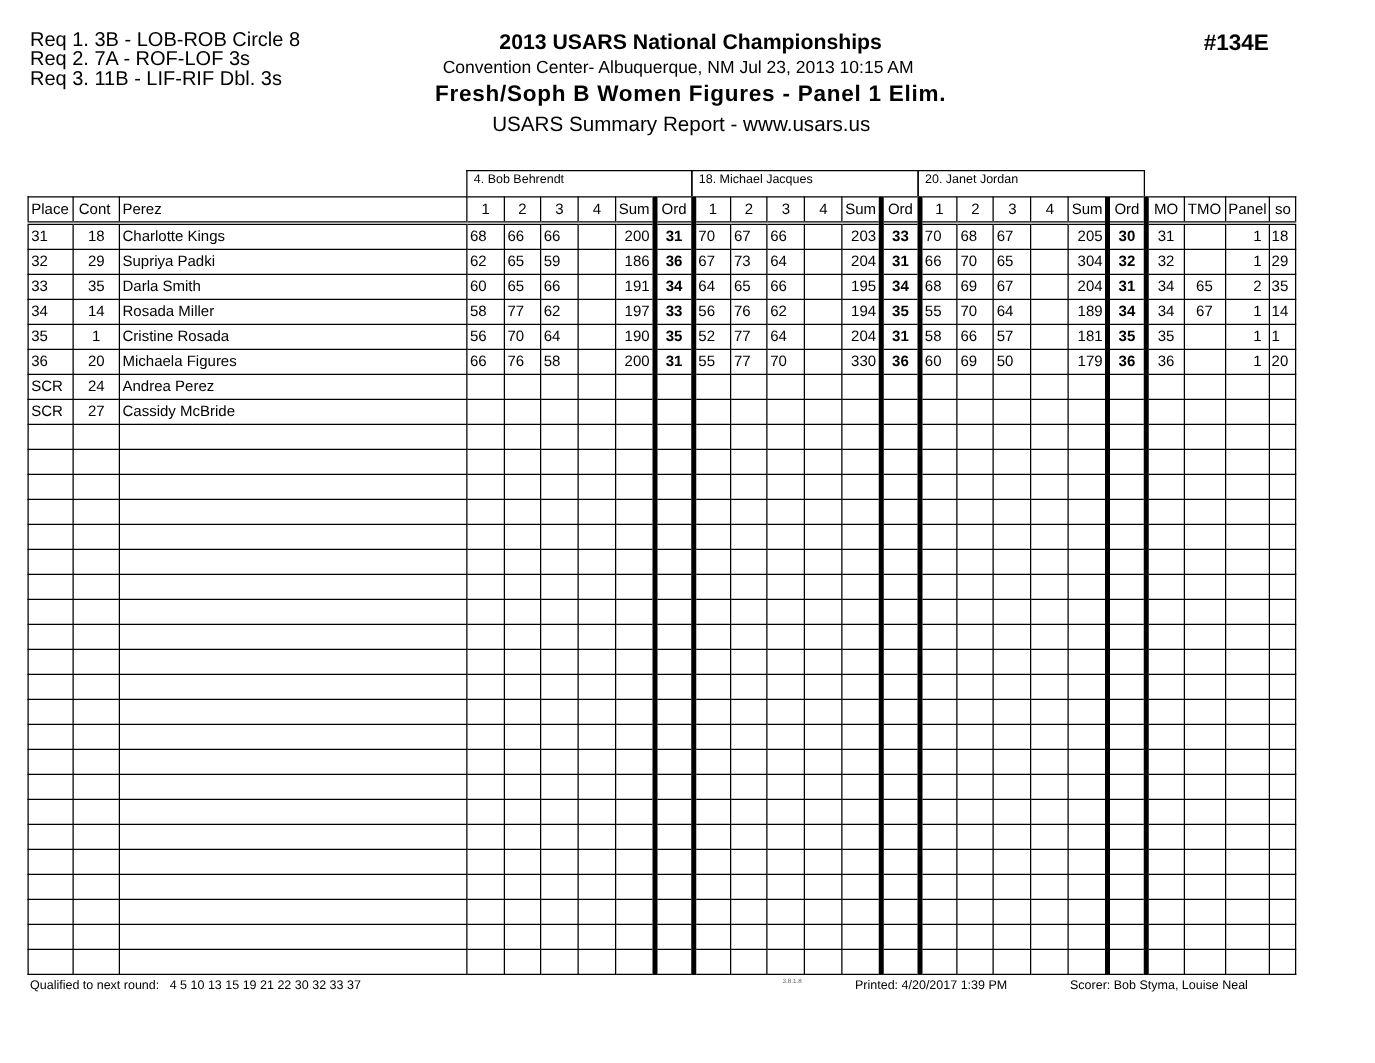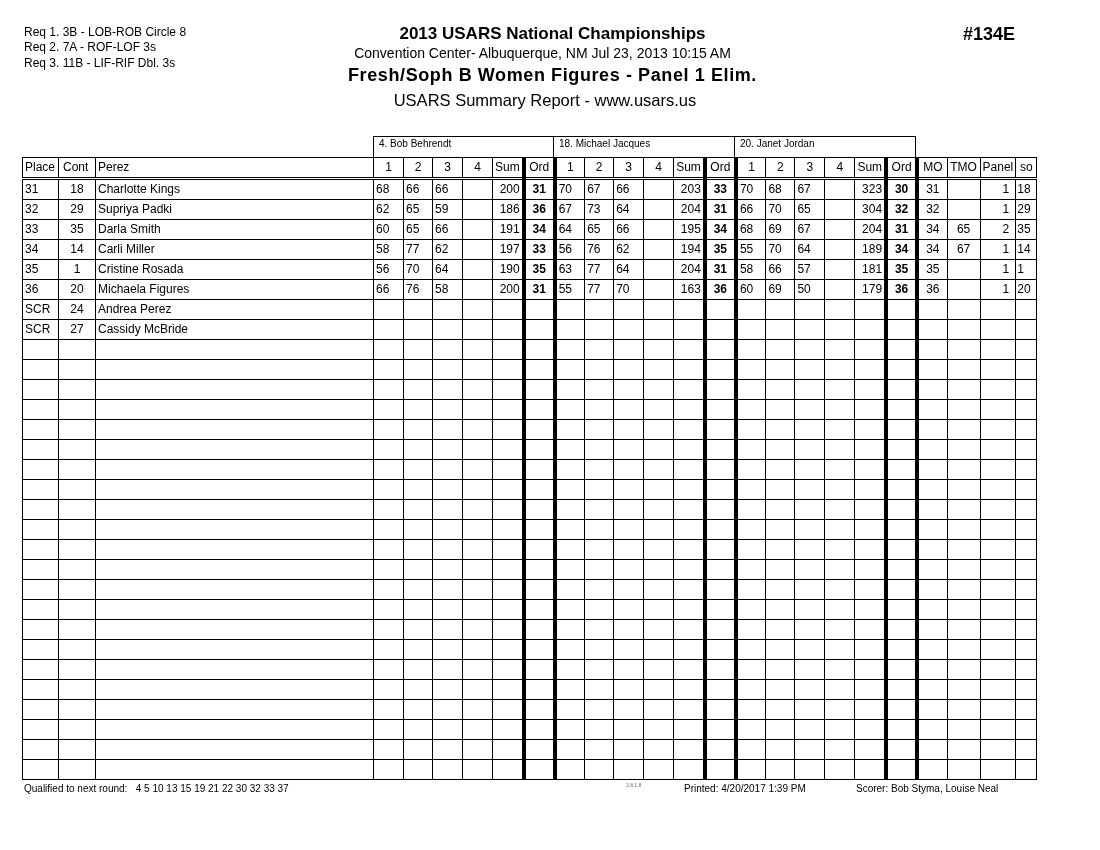--- a/index.html
+++ b/index.html
@@ -1,19 +1,19 @@
 <!DOCTYPE html>
 <html><head>
 <meta charset="utf-8">
 <style>
   html, body { margin:0; padding:0; background:#ffffff; }
   body { width:1100px; height:850px; position:relative; overflow:hidden;
          font-family:"Liberation Sans", sans-serif; color:#000; }
   .abs { position:absolute; white-space:nowrap; }
-  .req { left:24px; font-size:12px; line-height:15px; }
+  .req { left:24px; font-size:16px; line-height:15px; }
   .title1 { left:0; width:1105px; text-align:center; top:24px; font-size:17px; font-weight:bold; }
   .title2 { left:0; width:1085px; text-align:center; top:45px; font-size:14px; }
   .title3 { left:0; width:1105px; text-align:center; top:65px; font-size:18px; font-weight:bold; letter-spacing:0.6px; }
   .title4 { left:0; width:1090px; text-align:center; top:91px; font-size:16.5px; }
   .eventnum { left:963px; top:24px; font-size:18px; font-weight:bold; }
 
   .judgebox { position:absolute; top:136px; height:21px; border:1px solid #000; border-bottom:none; font-size:10px; line-height:14px; padding-left:5px; box-sizing:border-box; }
 
   table.grid { position:absolute; left:22px; top:157px; border-collapse:collapse; table-layout:fixed; }
   table.grid td { border:1px solid #000; height:19px; padding:0 2px; font-size:12px; line-height:19px; overflow:hidden; white-space:nowrap; }
@@ -119,21 +119,21 @@
         <td class="l thick">70</td>
         <td class="l">67</td>
         <td class="l">66</td>
         <td class="l"></td>
         <td class="r">203</td>
         <td class="b thick">33</td>
         <td class="l thick">70</td>
         <td class="l">68</td>
         <td class="l">67</td>
         <td class="l"></td>
-        <td class="r">323</td>
+        <td class="r">205</td>
         <td class="b thick">30</td>
         <td class="c thick">31</td>
         <td class="c"></td>
         <td class="r" style="padding-right: 6px;">1</td>
         <td class="l" style="padding-left: 1px;">18</td>
       </tr>
       <tr>
         <td class="l" style="padding-left: 2px;">32</td>
         <td class="c">29</td>
         <td class="l">Supriya Padki</td>
@@ -183,21 +183,21 @@
         <td class="r">204</td>
         <td class="b thick">31</td>
         <td class="c thick">34</td>
         <td class="c">65</td>
         <td class="r" style="padding-right: 6px;">2</td>
         <td class="l" style="padding-left: 1px;">35</td>
       </tr>
       <tr>
         <td class="l" style="padding-left: 2px;">34</td>
         <td class="c">14</td>
-        <td class="l">Carli Miller</td>
+        <td class="l">Rosada Miller</td>
         <td class="l">58</td>
         <td class="l">77</td>
         <td class="l">62</td>
         <td class="l"></td>
         <td class="r">197</td>
         <td class="b thick">33</td>
         <td class="l thick">56</td>
         <td class="l">76</td>
         <td class="l">62</td>
         <td class="l"></td>
@@ -217,21 +217,21 @@
       <tr>
         <td class="l" style="padding-left: 2px;">35</td>
         <td class="c">1</td>
         <td class="l">Cristine Rosada</td>
         <td class="l">56</td>
         <td class="l">70</td>
         <td class="l">64</td>
         <td class="l"></td>
         <td class="r">190</td>
         <td class="b thick">35</td>
-        <td class="l thick">63</td>
+        <td class="l thick">52</td>
         <td class="l">77</td>
         <td class="l">64</td>
         <td class="l"></td>
         <td class="r">204</td>
         <td class="b thick">31</td>
         <td class="l thick">58</td>
         <td class="l">66</td>
         <td class="l">57</td>
         <td class="l"></td>
         <td class="r">181</td>
@@ -248,21 +248,21 @@
         <td class="l">66</td>
         <td class="l">76</td>
         <td class="l">58</td>
         <td class="l"></td>
         <td class="r">200</td>
         <td class="b thick">31</td>
         <td class="l thick">55</td>
         <td class="l">77</td>
         <td class="l">70</td>
         <td class="l"></td>
-        <td class="r">163</td>
+        <td class="r">330</td>
         <td class="b thick">36</td>
         <td class="l thick">60</td>
         <td class="l">69</td>
         <td class="l">50</td>
         <td class="l"></td>
         <td class="r">179</td>
         <td class="b thick">36</td>
         <td class="c thick">36</td>
         <td class="c"></td>
         <td class="r" style="padding-right: 6px;">1</td>

